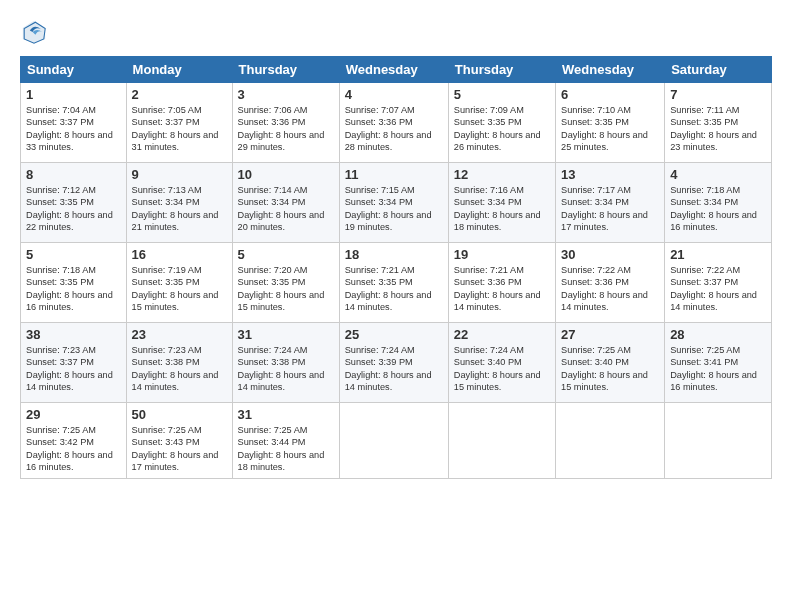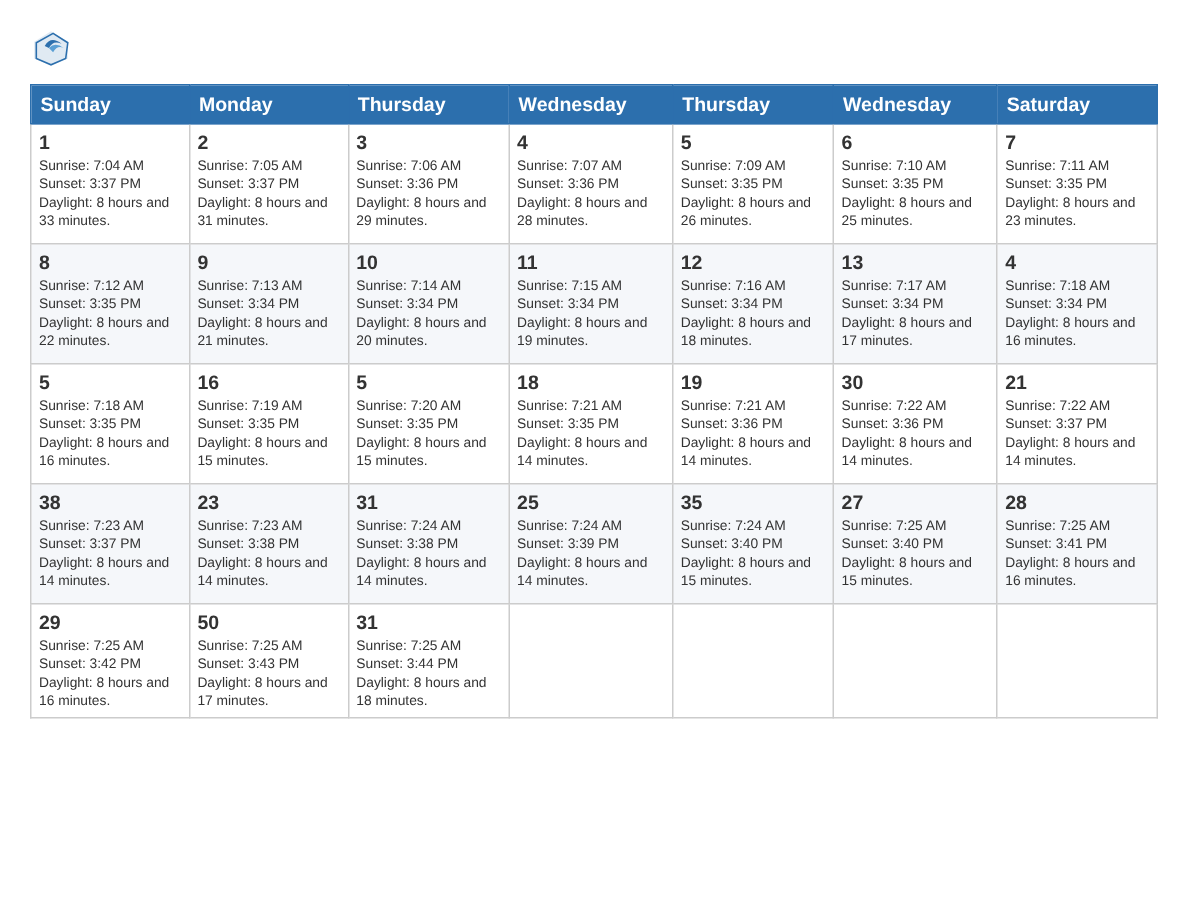--- a/index.html
+++ b/index.html
@@ -242,21 +242,21 @@
           </td>
           <td>
             <span class="day-num">31</span>
             <div class="cell-info">Sunrise: 7:24 AM<br>Sunset: 3:38 PM<br>Daylight: 8 hours and 14 minutes.</div>
           </td>
           <td>
             <span class="day-num">25</span>
             <div class="cell-info">Sunrise: 7:24 AM<br>Sunset: 3:39 PM<br>Daylight: 8 hours and 14 minutes.</div>
           </td>
           <td>
-            <span class="day-num">35</span>
+            <span class="day-num">22</span>
             <div class="cell-info">Sunrise: 7:24 AM<br>Sunset: 3:40 PM<br>Daylight: 8 hours and 15 minutes.</div>
           </td>
           <td>
             <span class="day-num">27</span>
             <div class="cell-info">Sunrise: 7:25 AM<br>Sunset: 3:40 PM<br>Daylight: 8 hours and 15 minutes.</div>
           </td>
           <td>
             <span class="day-num">28</span>
             <div class="cell-info">Sunrise: 7:25 AM<br>Sunset: 3:41 PM<br>Daylight: 8 hours and 16 minutes.</div>
           </td>

